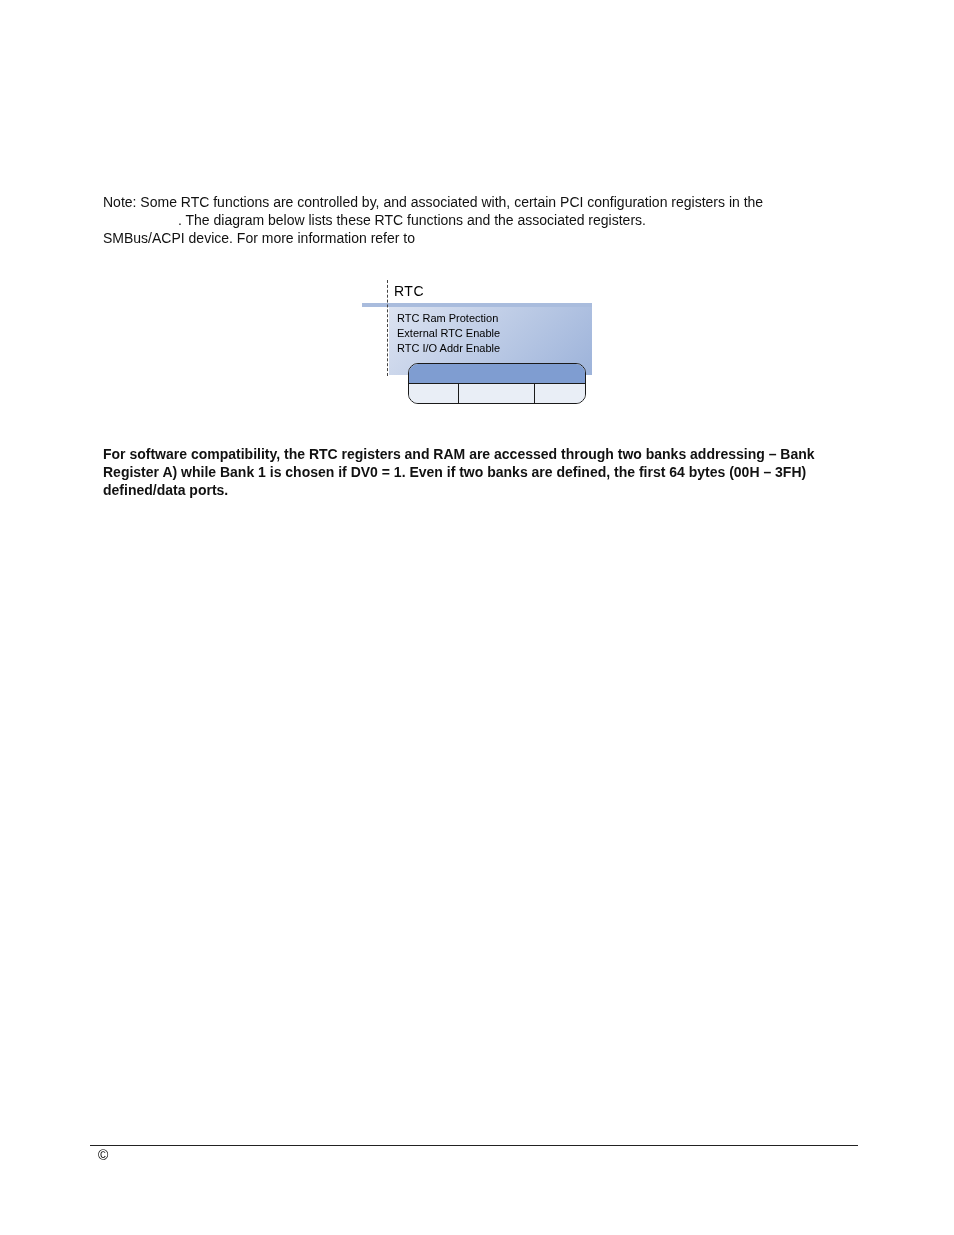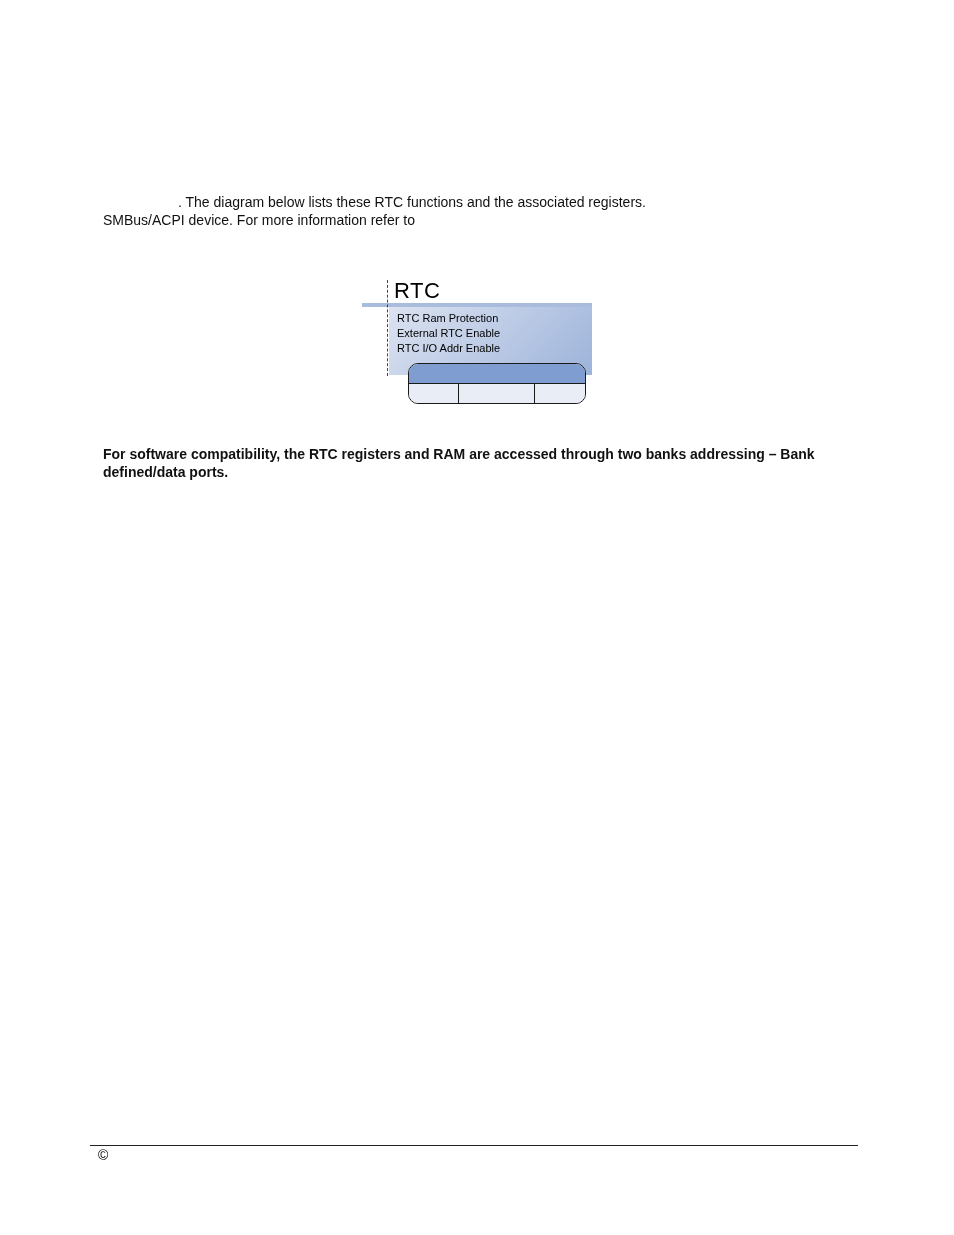--- a/index.html
+++ b/index.html
@@ -29,21 +29,21 @@
   }
   .line{white-space:nowrap;}
   .gap{display:inline-block;height:1px;vertical-align:baseline;}
   .gap-link{width:75px;}
   .gap-indent{width:42px;}
   sup.sp{font-size:9px;position:relative;top:-5px;line-height:0;}
 
   
   .rtc-title{
     position:absolute;left:394px;top:280px;
-    font-size:22px;line-height:22px;color:#000;
+    font-size:14px;line-height:22px;color:#000;
     letter-spacing:0.5px;
   }
   .hbar{
     position:absolute;left:362px;top:303px;width:230px;height:4px;
     background:var(--bar-color);
   }
   .grad-box{
     position:absolute;left:389px;top:307px;width:203px;height:68px;
     background:linear-gradient(135deg,var(--box-grad-top) 0%,var(--box-grad-bottom) 100%);
   }
@@ -87,20 +87,21 @@
     position:absolute;left:98px;top:1147px;
     font-size:14px;line-height:16px;color:#000;
   }
 </style>
 </head>
 <body>
 
 <div class="page">
 
   <div class="bodytext" style="left:103px;top:193px;">
+    <div class="line">Note: Some RTC functions are controlled by, and associated with, certain PCI configuration registers in the</div>
     <div class="line"><span class="gap gap-link"></span><span>. The diagram below lists these RTC functions and the associated registers.</span></div>
     <div class="line">SMBus/ACPI device. For more information refer to</div>
   </div>
 
   <div>
     <div class="rtc-title">RTC</div>
     <div class="hbar"></div>
     <div class="grad-box">
       <div class="fn">RTC Ram Protection</div>
       <div class="fn">External RTC Enable</div>
@@ -112,20 +113,21 @@
       <div class="cells">
         <div class="cell c1"></div>
         <div class="cell c2"></div>
         <div class="cell c3"></div>
       </div>
     </div>
   </div>
 
   <div class="bodytext" style="left:103px;top:445px;font-weight:bold;">
     <div class="line">For software compatibility, the RTC registers and RAM are accessed through two banks addressing – Bank</div>
+    <div class="line">Register A) while Bank 1 is chosen if DV0 = 1. Even if two banks are defined, the first 64 bytes (00H – 3FH)</div>
     <div class="line">defined/data ports.</div>
   </div>
 
   <div class="bodytext" style="left:103px;top:579px;">
   </div>
 
   <div class="footer-rule"></div>
   <div class="copyright">©</div>
 
 </div>

